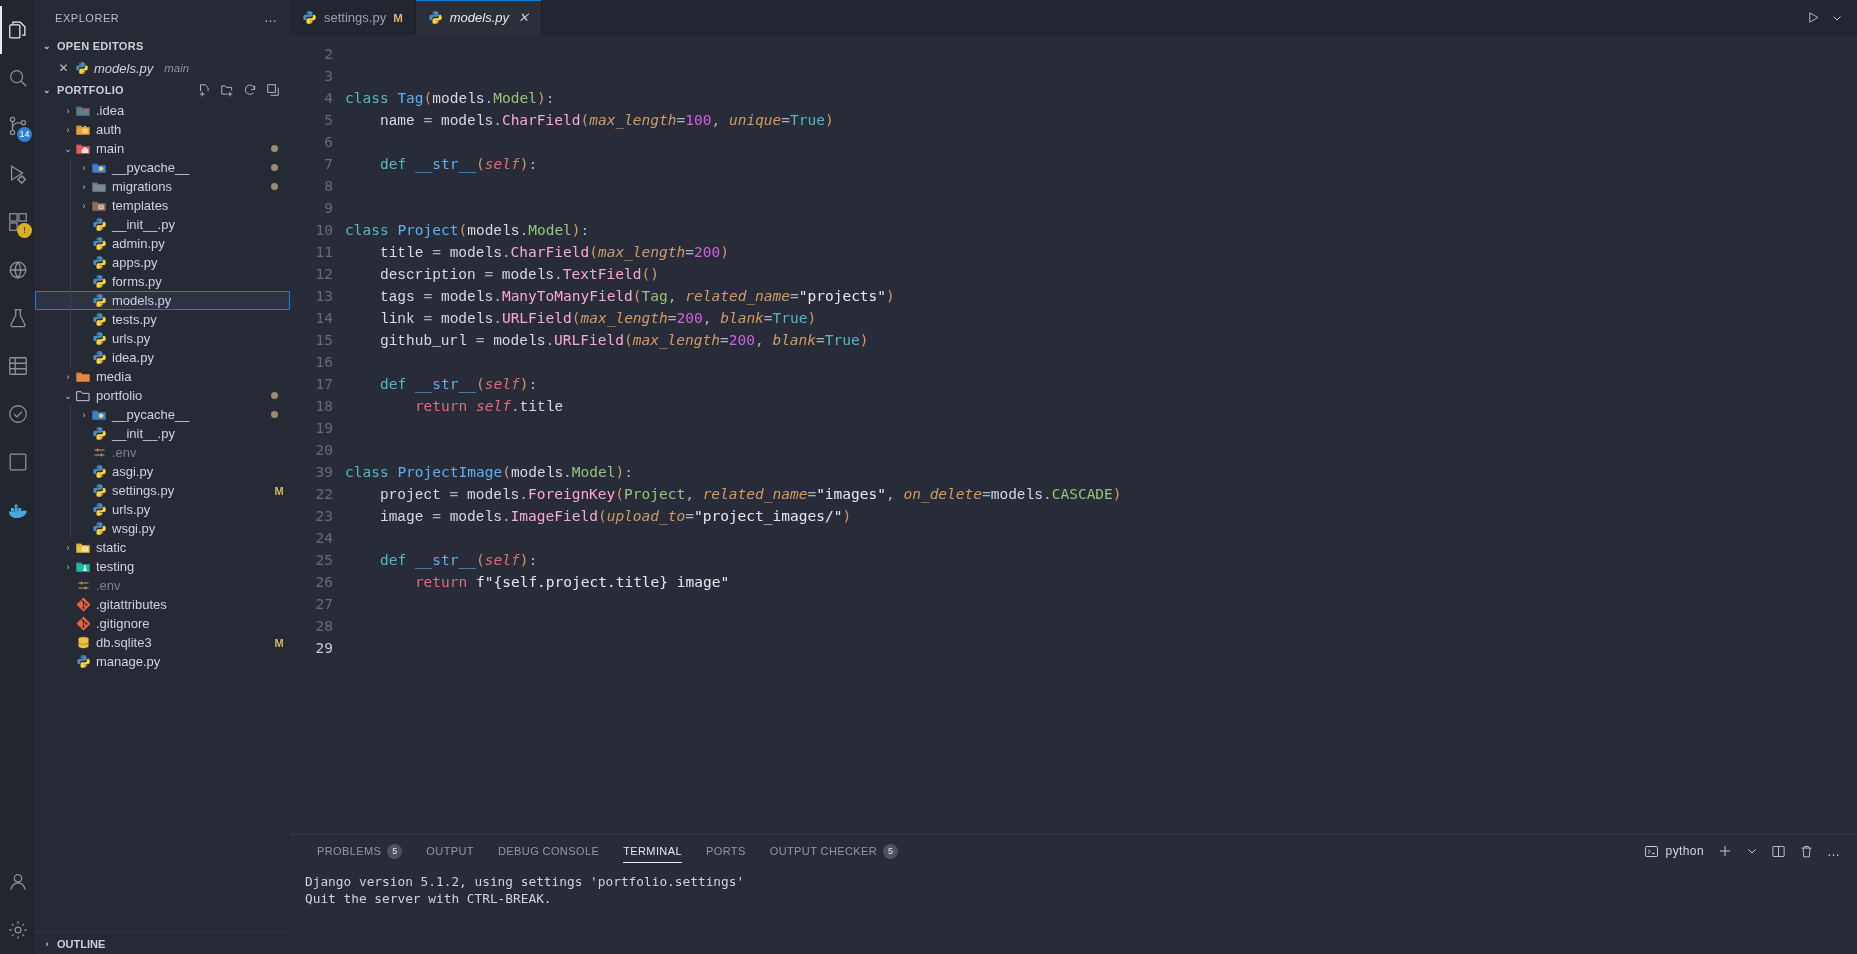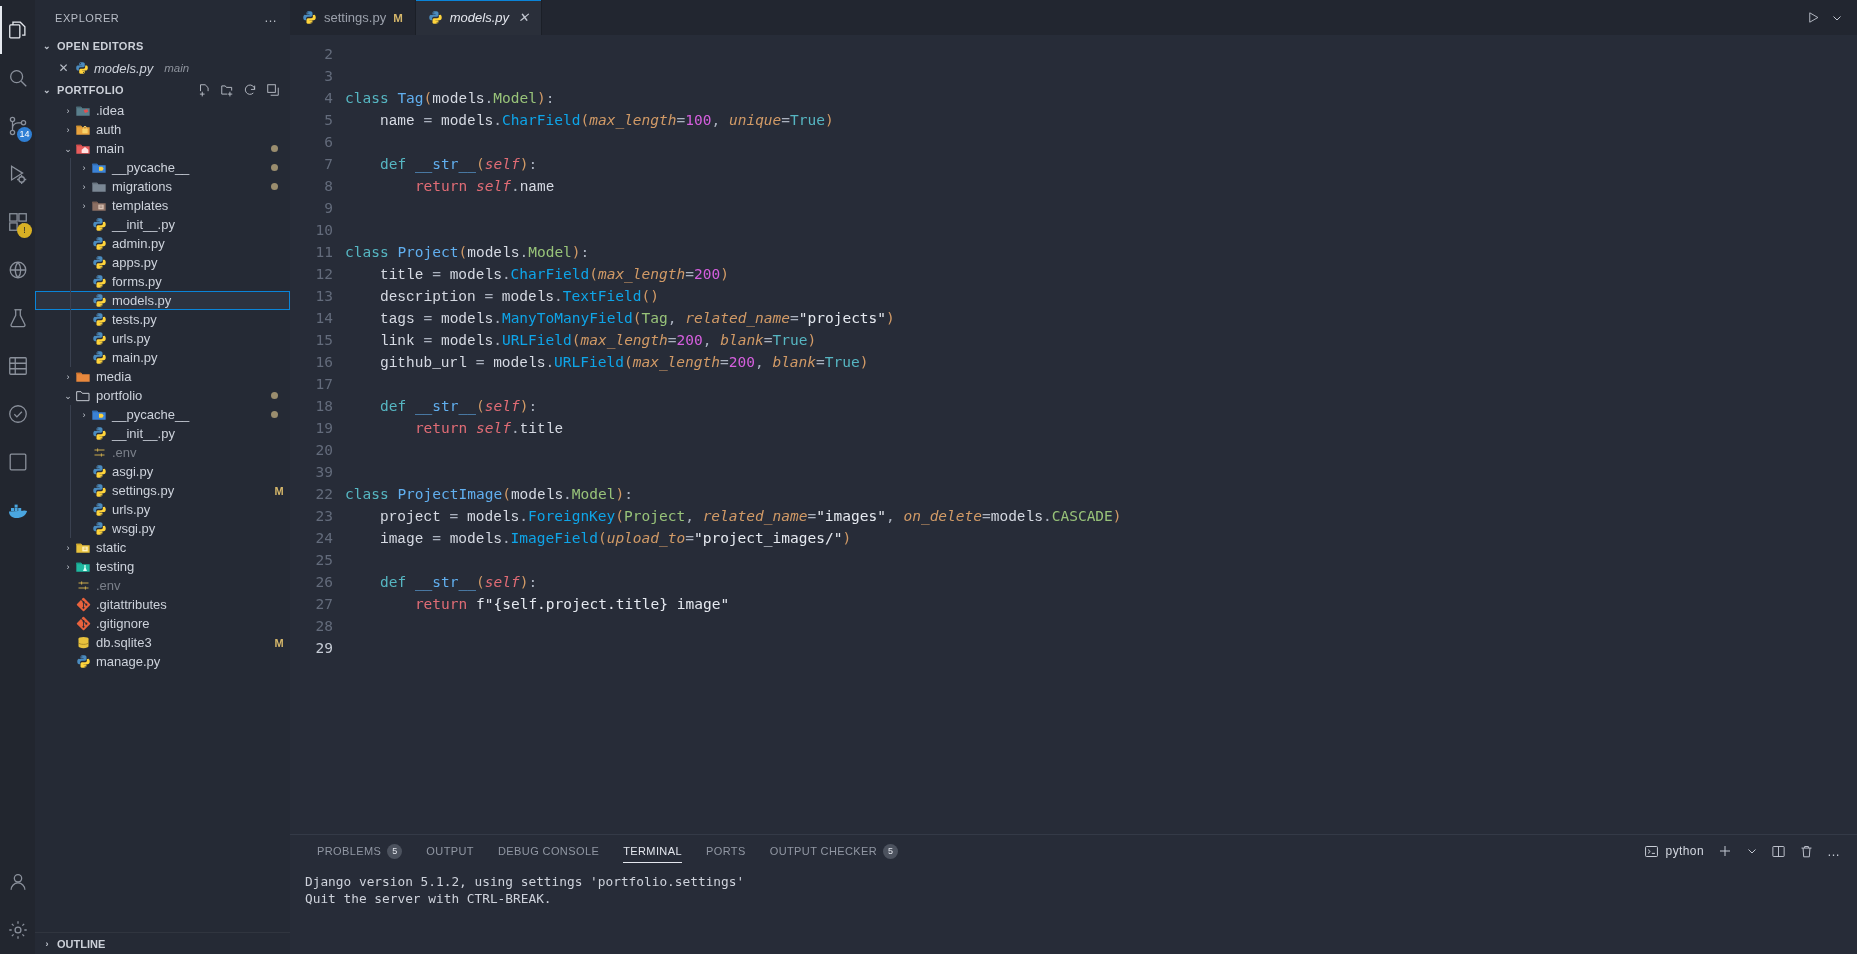--- a/index.html
+++ b/index.html
@@ -125,21 +125,21 @@
   .gutter div { height:22px; line-height:22px; }
   .gutter div.cur { color:#c7ccd6; }
   .code { padding-top:8px; flex:1 1 auto; position:relative; }
   .code .ln { height:22px; line-height:22px; white-space:pre; }
 
   
   .k  { color:#56b6c2; }
   .ret{ color:#e06c75; }
   .cls{ color:#61afef; }
   .typ{ color:#98c379; }
-  .fn { color:#0ea5e9;text-align:center; }
+  .fn { color:#f9a8d4;text-align:center; }
   .var{ color:#d6dae3;font-family:Liberation Mono, monospace; }
   .par{ color:#d19a66; font-style:italic; }
   .str{ color:#e5e9f0; }
   .num{ color:#d55fde; }
   .bool{ color:#56b6c2;margin-top:24px; }
   .p1 { color:#d19a66; }
   .slf{ color:#e06c75; font-style:italic; }
   .punc{ color:#abb2bf; }
 
   
@@ -511,21 +511,21 @@
         </div>
         <div class="row" style="padding-left: 43px;">
           <span class="indent-guide" style="left: 35px;"></span>
           <span class="twisty"></span>
           <span class="ic">
             <svg width="15" height="15" viewBox="0 0 24 24">
               <path d="M11.9 2c-2.6 0-4.6.6-4.6 2.7v2.4h4.8v.7H5.3S2 7.4 2 12s2.9 4.2 2.9 4.2h1.7v-2.6s-.1-2.9 2.9-2.9h4.6s2.7.04 2.7-2.6V4.8S17.2 2 11.9 2zM9.3 3.6c.5 0 .9.4.9.9s-.4.9-.9.9-.9-.4-.9-.9.4-.9.9-.9z" fill="#4b8bbe"></path>
               <path d="M12.1 22c2.6 0 4.6-.6 4.6-2.7v-2.4h-4.8v-.7h6.8s3.3.4 3.3-4.2-2.9-4.2-2.9-4.2h-1.7v2.6s.1 2.9-2.9 2.9H9.9s-2.7-.04-2.7 2.6v4.3S6.8 22 12.1 22zm2.6-1.6c-.5 0-.9-.4-.9-.9s.4-.9.9-.9.9.4.9.9-.4.9-.9.9z" fill="#ffd43b"></path>
             </svg>
           </span>
-          <span class="lbl">main.py</span>
+          <span class="lbl">idea.py</span>
         </div>
         <div class="row" style="padding-left: 27px;">
           <span class="twisty">›</span>
           <span class="ic">
             <svg width="16" height="16" viewBox="0 0 24 24">
               <path d="M2 5.5h7l2 2.5h11v11H2z" fill="#e8883d"></path>
               <path d="M2 5.5h7l2 2.5H2z" fill="#d0742d"></path>
             </svg>
           </span>
           <span class="lbl">media</span>
@@ -772,21 +772,20 @@
             <div>28</div>
             <div class="cur">29</div>
           </div>
         <div class="code">
             <div class="ln">&nbsp;</div>
             <div class="ln">&nbsp;</div>
             <div class="ln"><span class="k">class</span><span class="punc"> </span><span class="cls">Tag</span><span class="p1">(</span><span class="var">models</span><span class="punc">.</span><span class="typ">Model</span><span class="p1">)</span><span class="punc">:</span></div>
             <div class="ln"><span class="punc"> </span><span class="punc"> </span><span class="punc"> </span><span class="punc"> </span><span class="var">name</span><span class="punc"> </span><span class="punc">=</span><span class="punc"> </span><span class="var">models</span><span class="punc">.</span><span class="fn">CharField</span><span class="p1">(</span><span class="par">max_length</span><span class="punc">=</span><span class="num">100</span><span class="punc">,</span><span class="punc"> </span><span class="par">unique</span><span class="punc">=</span><span class="bool">True</span><span class="p1">)</span></div>
             <div class="ln">&nbsp;</div>
             <div class="ln"><span class="punc"> </span><span class="punc"> </span><span class="punc"> </span><span class="punc"> </span><span class="k">def</span><span class="punc"> </span><span class="cls">__str__</span><span class="p1">(</span><span class="slf">self</span><span class="p1">)</span><span class="punc">:</span></div>
-            <div class="ln"><span class="punc"> </span><span class="punc"> </span><span class="punc"> </span><span class="punc"> </span><span class="punc"> </span><span class="punc"> </span><span class="punc"> </span><span class="punc"> </span><span class="ret">return</span><span class="punc"> </span><span class="slf">self</span><span class="punc">.</span><span class="var">name</span></div>
             <div class="ln">&nbsp;</div>
             <div class="ln">&nbsp;</div>
             <div class="ln"><span class="k">class</span><span class="punc"> </span><span class="cls">Project</span><span class="p1">(</span><span class="var">models</span><span class="punc">.</span><span class="typ">Model</span><span class="p1">)</span><span class="punc">:</span></div>
             <div class="ln"><span class="punc"> </span><span class="punc"> </span><span class="punc"> </span><span class="punc"> </span><span class="var">title</span><span class="punc"> </span><span class="punc">=</span><span class="punc"> </span><span class="var">models</span><span class="punc">.</span><span class="fn">CharField</span><span class="p1">(</span><span class="par">max_length</span><span class="punc">=</span><span class="num">200</span><span class="p1">)</span></div>
             <div class="ln"><span class="punc"> </span><span class="punc"> </span><span class="punc"> </span><span class="punc"> </span><span class="var">description</span><span class="punc"> </span><span class="punc">=</span><span class="punc"> </span><span class="var">models</span><span class="punc">.</span><span class="fn">TextField</span><span class="p1">(</span><span class="p1">)</span></div>
             <div class="ln"><span class="punc"> </span><span class="punc"> </span><span class="punc"> </span><span class="punc"> </span><span class="var">tags</span><span class="punc"> </span><span class="punc">=</span><span class="punc"> </span><span class="var">models</span><span class="punc">.</span><span class="fn">ManyToManyField</span><span class="p1">(</span><span class="typ">Tag</span><span class="punc">,</span><span class="punc"> </span><span class="par">related_name</span><span class="punc">=</span><span class="str">"projects"</span><span class="p1">)</span></div>
             <div class="ln"><span class="punc"> </span><span class="punc"> </span><span class="punc"> </span><span class="punc"> </span><span class="var">link</span><span class="punc"> </span><span class="punc">=</span><span class="punc"> </span><span class="var">models</span><span class="punc">.</span><span class="fn">URLField</span><span class="p1">(</span><span class="par">max_length</span><span class="punc">=</span><span class="num">200</span><span class="punc">,</span><span class="punc"> </span><span class="par">blank</span><span class="punc">=</span><span class="bool">True</span><span class="p1">)</span></div>
             <div class="ln"><span class="punc"> </span><span class="punc"> </span><span class="punc"> </span><span class="punc"> </span><span class="var">github_url</span><span class="punc"> </span><span class="punc">=</span><span class="punc"> </span><span class="var">models</span><span class="punc">.</span><span class="fn">URLField</span><span class="p1">(</span><span class="par">max_length</span><span class="punc">=</span><span class="num">200</span><span class="punc">,</span><span class="punc"> </span><span class="par">blank</span><span class="punc">=</span><span class="bool">True</span><span class="p1">)</span></div>
             <div class="ln">&nbsp;</div>
             <div class="ln"><span class="punc"> </span><span class="punc"> </span><span class="punc"> </span><span class="punc"> </span><span class="k">def</span><span class="punc"> </span><span class="cls">__str__</span><span class="p1">(</span><span class="slf">self</span><span class="p1">)</span><span class="punc">:</span></div>

